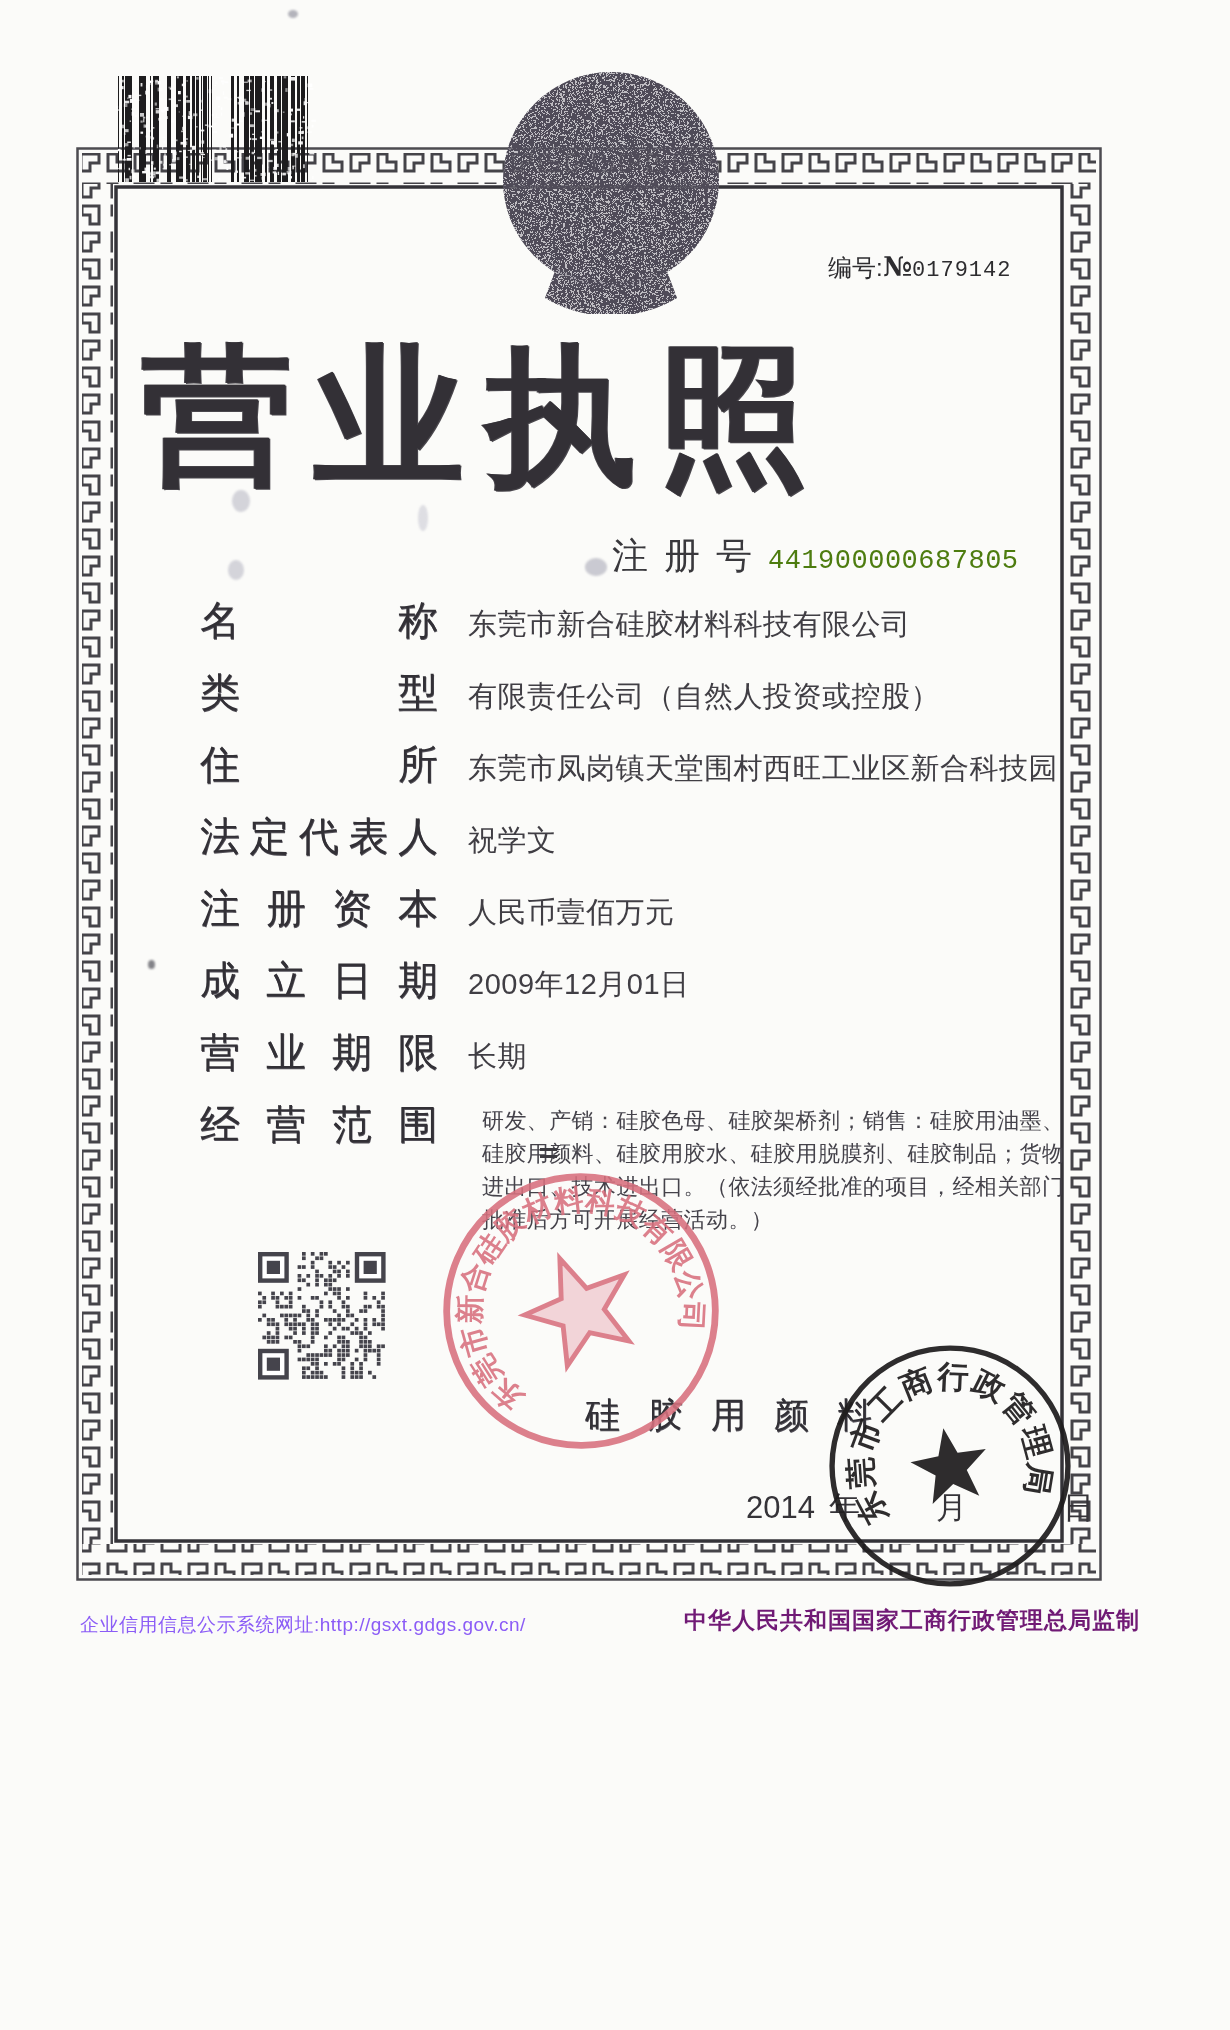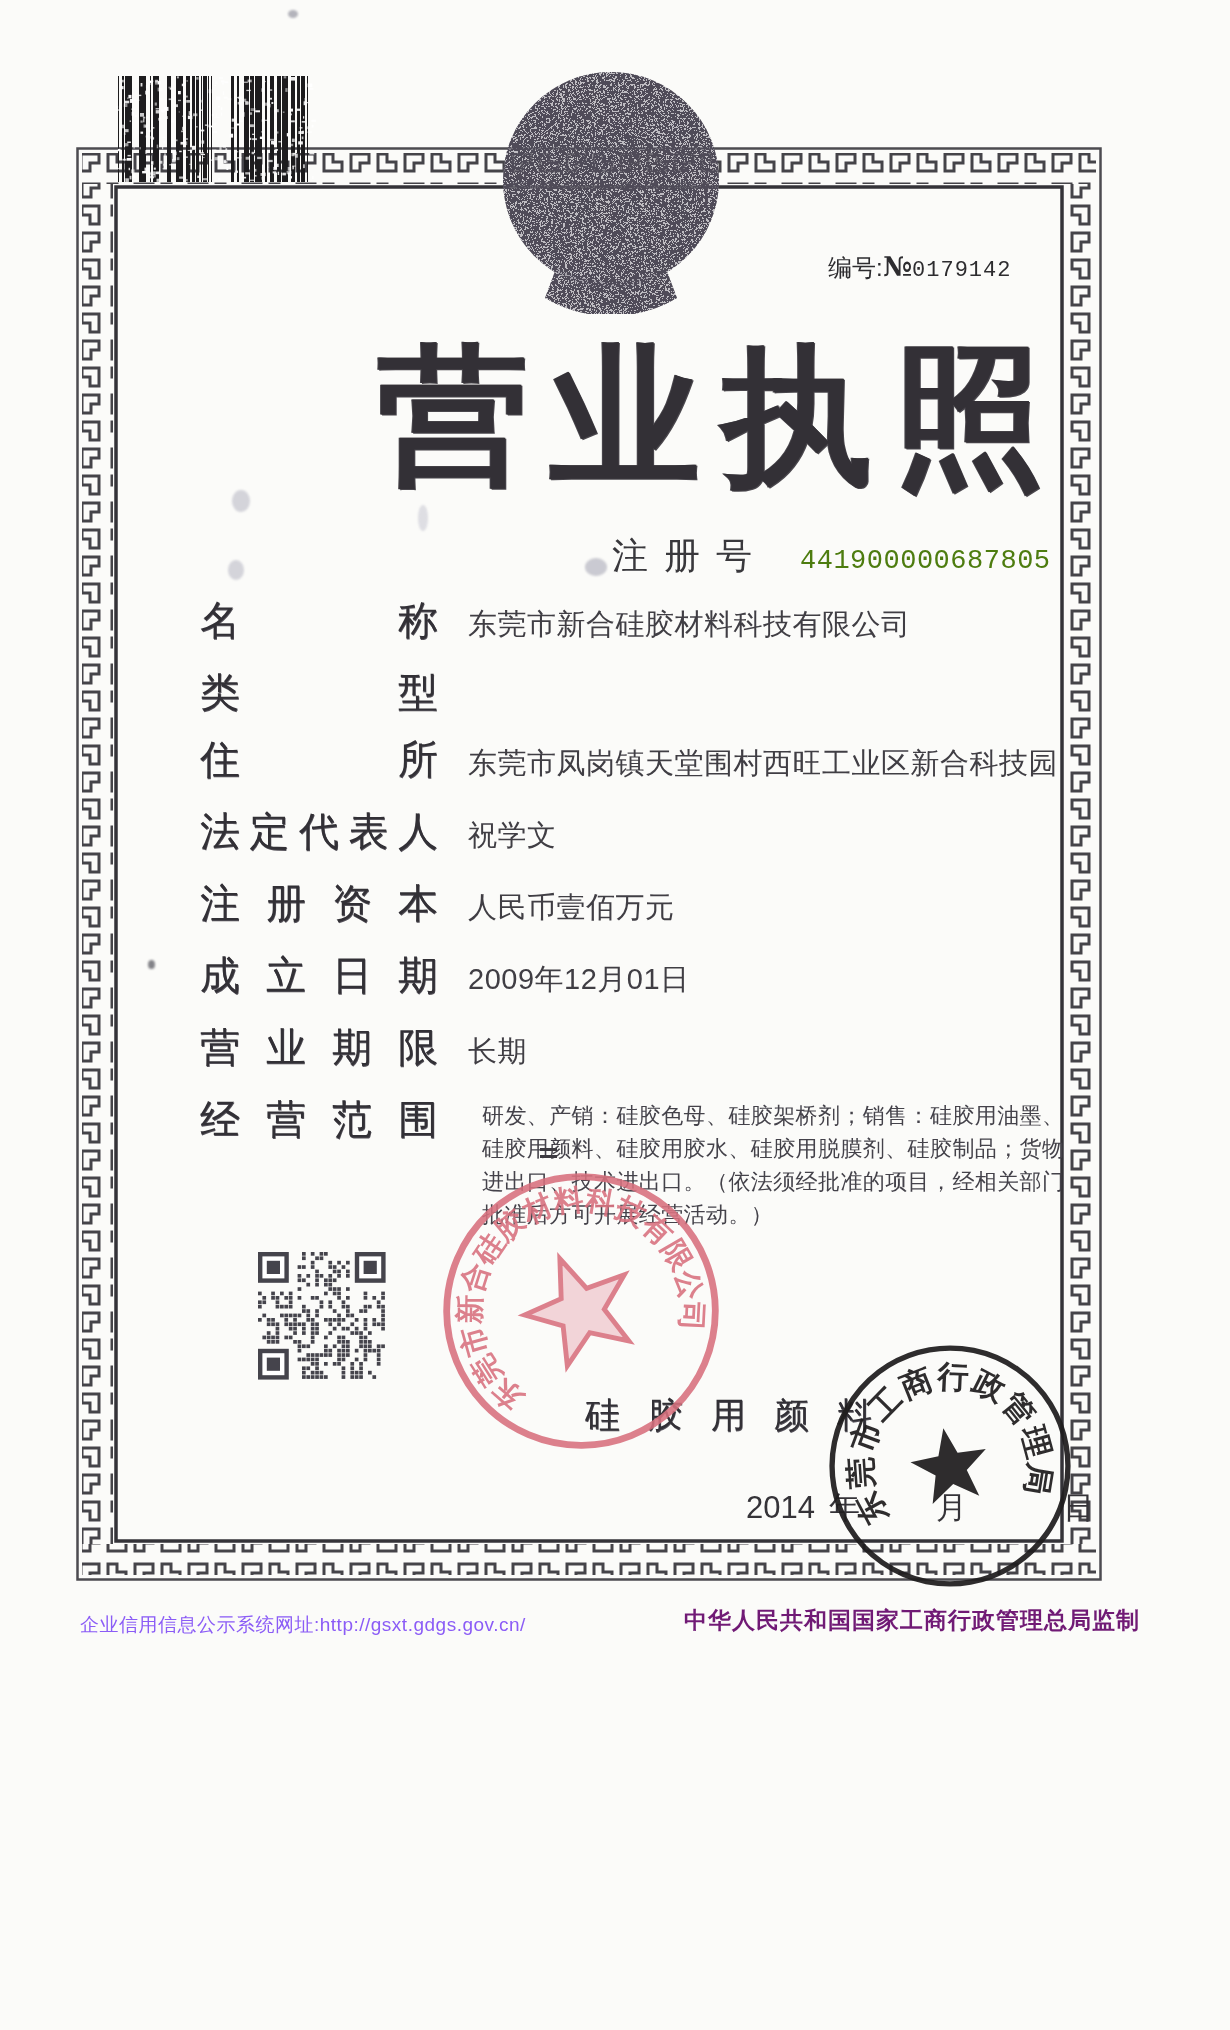--- a/index.html
+++ b/index.html
@@ -23,27 +23,27 @@
   .frame { left:76px; top:147px; width:1026px; height:1434px; z-index:1; }
 
   
   .serial { left:828px; top:251px; width:270px; font-size:24px; color:#2d2c2f;
             display:flex; align-items:baseline; z-index:3; }
   .serial .sym { font-family:"DejaVu Serif", serif; font-weight:bold; font-size:27px; }
   .serial .num { font-family:"Liberation Mono","DejaVu Sans Mono",monospace; font-size:22px;
                  letter-spacing:1px; }
 
   
-  .title { left:120px; top:318px; width:946px; text-align:right;
+  .title { left:120px; top:318px; width:946px; text-align:left;
            font-size:150px; font-weight:800; letter-spacing:22px; text-indent:22px;
            color:#333036; z-index:3;
            text-shadow:1px 1px 0 #4a474d, -1px 0 0 #4a474d; }
 
   
-  .regno { left:612px; top:532px; display:flex; align-items:baseline; gap:32px; z-index:3; }
+  .regno { left:612px; top:532px; display:flex; align-items:baseline; z-index:3; }
   .regno .lbl { font-size:36px; letter-spacing:16px; color:#39383c; }
   .regno .val { font-family:"Liberation Mono","DejaVu Sans Mono",monospace;
                 font-size:27px; color:#4d7c0f; letter-spacing:0.5px; }
 
   
   .rows { left:200px; top:600px; width:900px; display:flex; flex-direction:column; gap:27px; z-index:3; }
   .row { display:flex; align-items:baseline; }
   .row .label { width:238px; display:flex; justify-content:space-between;
                 font-size:40px; color:#323036; flex-shrink:0; line-height:1.0;
                 text-shadow:0.6px 0.6px 0 #55525a; }
@@ -458,20 +458,21 @@
         <span>名</span>
         <span>称</span>
       </div>
     <div class="value">东莞市新合硅胶材料科技有限公司</div>
   </div>
   <div class="row">
     <div class="label">
         <span>类</span>
         <span>型</span>
       </div>
+    <div class="value">有限责任公司（自然人投资或控股）</div>
   </div>
   <div class="row">
     <div class="label">
         <span>住</span>
         <span>所</span>
       </div>
     <div class="value">东莞市凤岗镇天堂围村西旺工业区新合科技园</div>
   </div>
   <div class="row">
     <div class="label">

